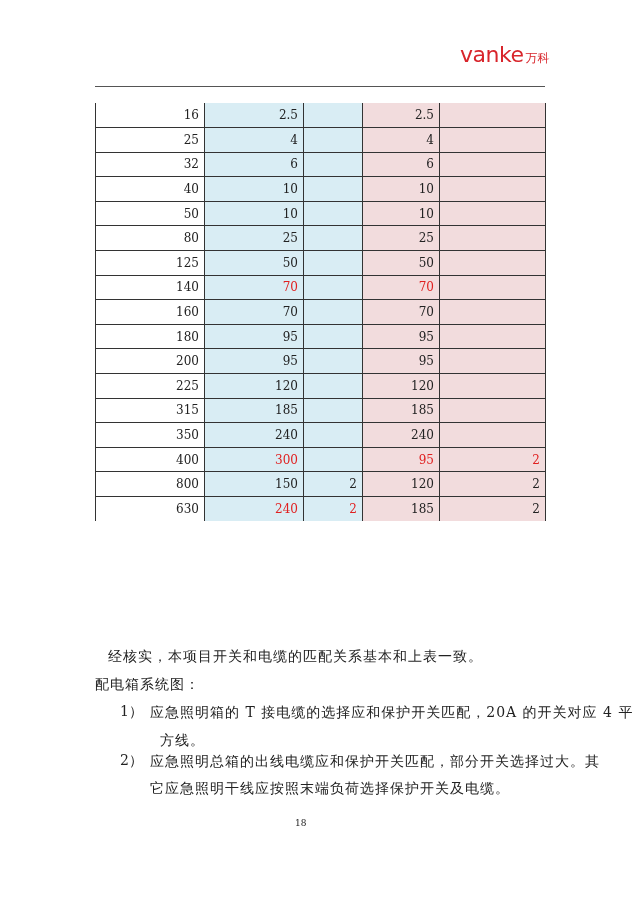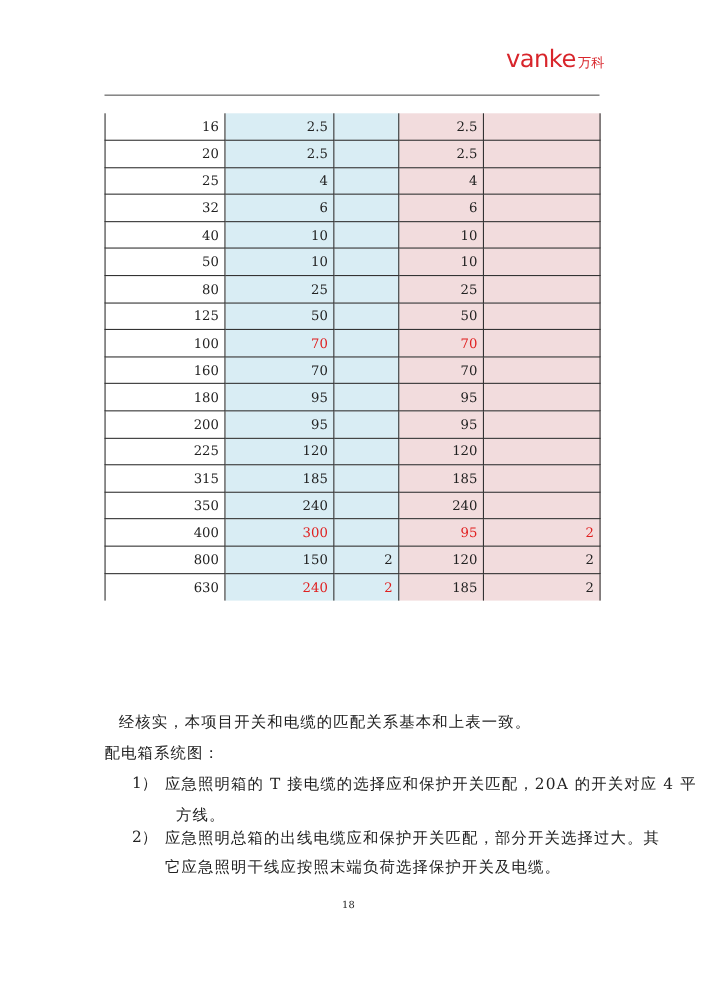--- a/index.html
+++ b/index.html
@@ -13,42 +13,35 @@
 td.c0{width:109px;background:#fff;}
 td.c1{width:99px;background:#d9edf4;}
 td.c2{width:59px;background:#d9edf4;}
 td.c3{width:77px;background:#f2dcdd;}
 td.c4{width:106px;background:#f2dcdd;}
 tr.first td{border-top:none;}
 tr.last td{border-bottom:none;}
 td.red{color:#e02020;}
 .p{position:absolute;font-size:14px;letter-spacing:1px;}
 .num{position:absolute;font-size:14px;}
-.pageno{position:absolute;left:311px;top:818px;font-size:9px;}
+.pageno{position:absolute;left:295px;top:818px;font-size:9px;}
 </style>
 </head>
 <body>
 
 <div class="logo">
   <span class="brand">vanke</span>
   <span class="cn">万科</span>
 </div>
 <div class="hline"></div>
 
 <table>
     <tbody id="tbody">
       <tr class="first">
         <td class="c0">16</td>
-        <td class="c1">2.5</td>
-        <td class="c2"></td>
-        <td class="c3">2.5</td>
-        <td class="c4"></td>
-      </tr>
-      <tr>
-        <td class="c0">20</td>
         <td class="c1">2.5</td>
         <td class="c2"></td>
         <td class="c3">2.5</td>
         <td class="c4"></td>
       </tr>
       <tr>
         <td class="c0">25</td>
         <td class="c1">4</td>
         <td class="c2"></td>
         <td class="c3">4</td>
@@ -83,21 +76,21 @@
         <td class="c4"></td>
       </tr>
       <tr>
         <td class="c0">125</td>
         <td class="c1">50</td>
         <td class="c2"></td>
         <td class="c3">50</td>
         <td class="c4"></td>
       </tr>
       <tr>
-        <td class="c0">100</td>
+        <td class="c0">140</td>
         <td class="c1 red">70</td>
         <td class="c2"></td>
         <td class="c3 red">70</td>
         <td class="c4"></td>
       </tr>
       <tr>
         <td class="c0">160</td>
         <td class="c1">70</td>
         <td class="c2"></td>
         <td class="c3">70</td>

